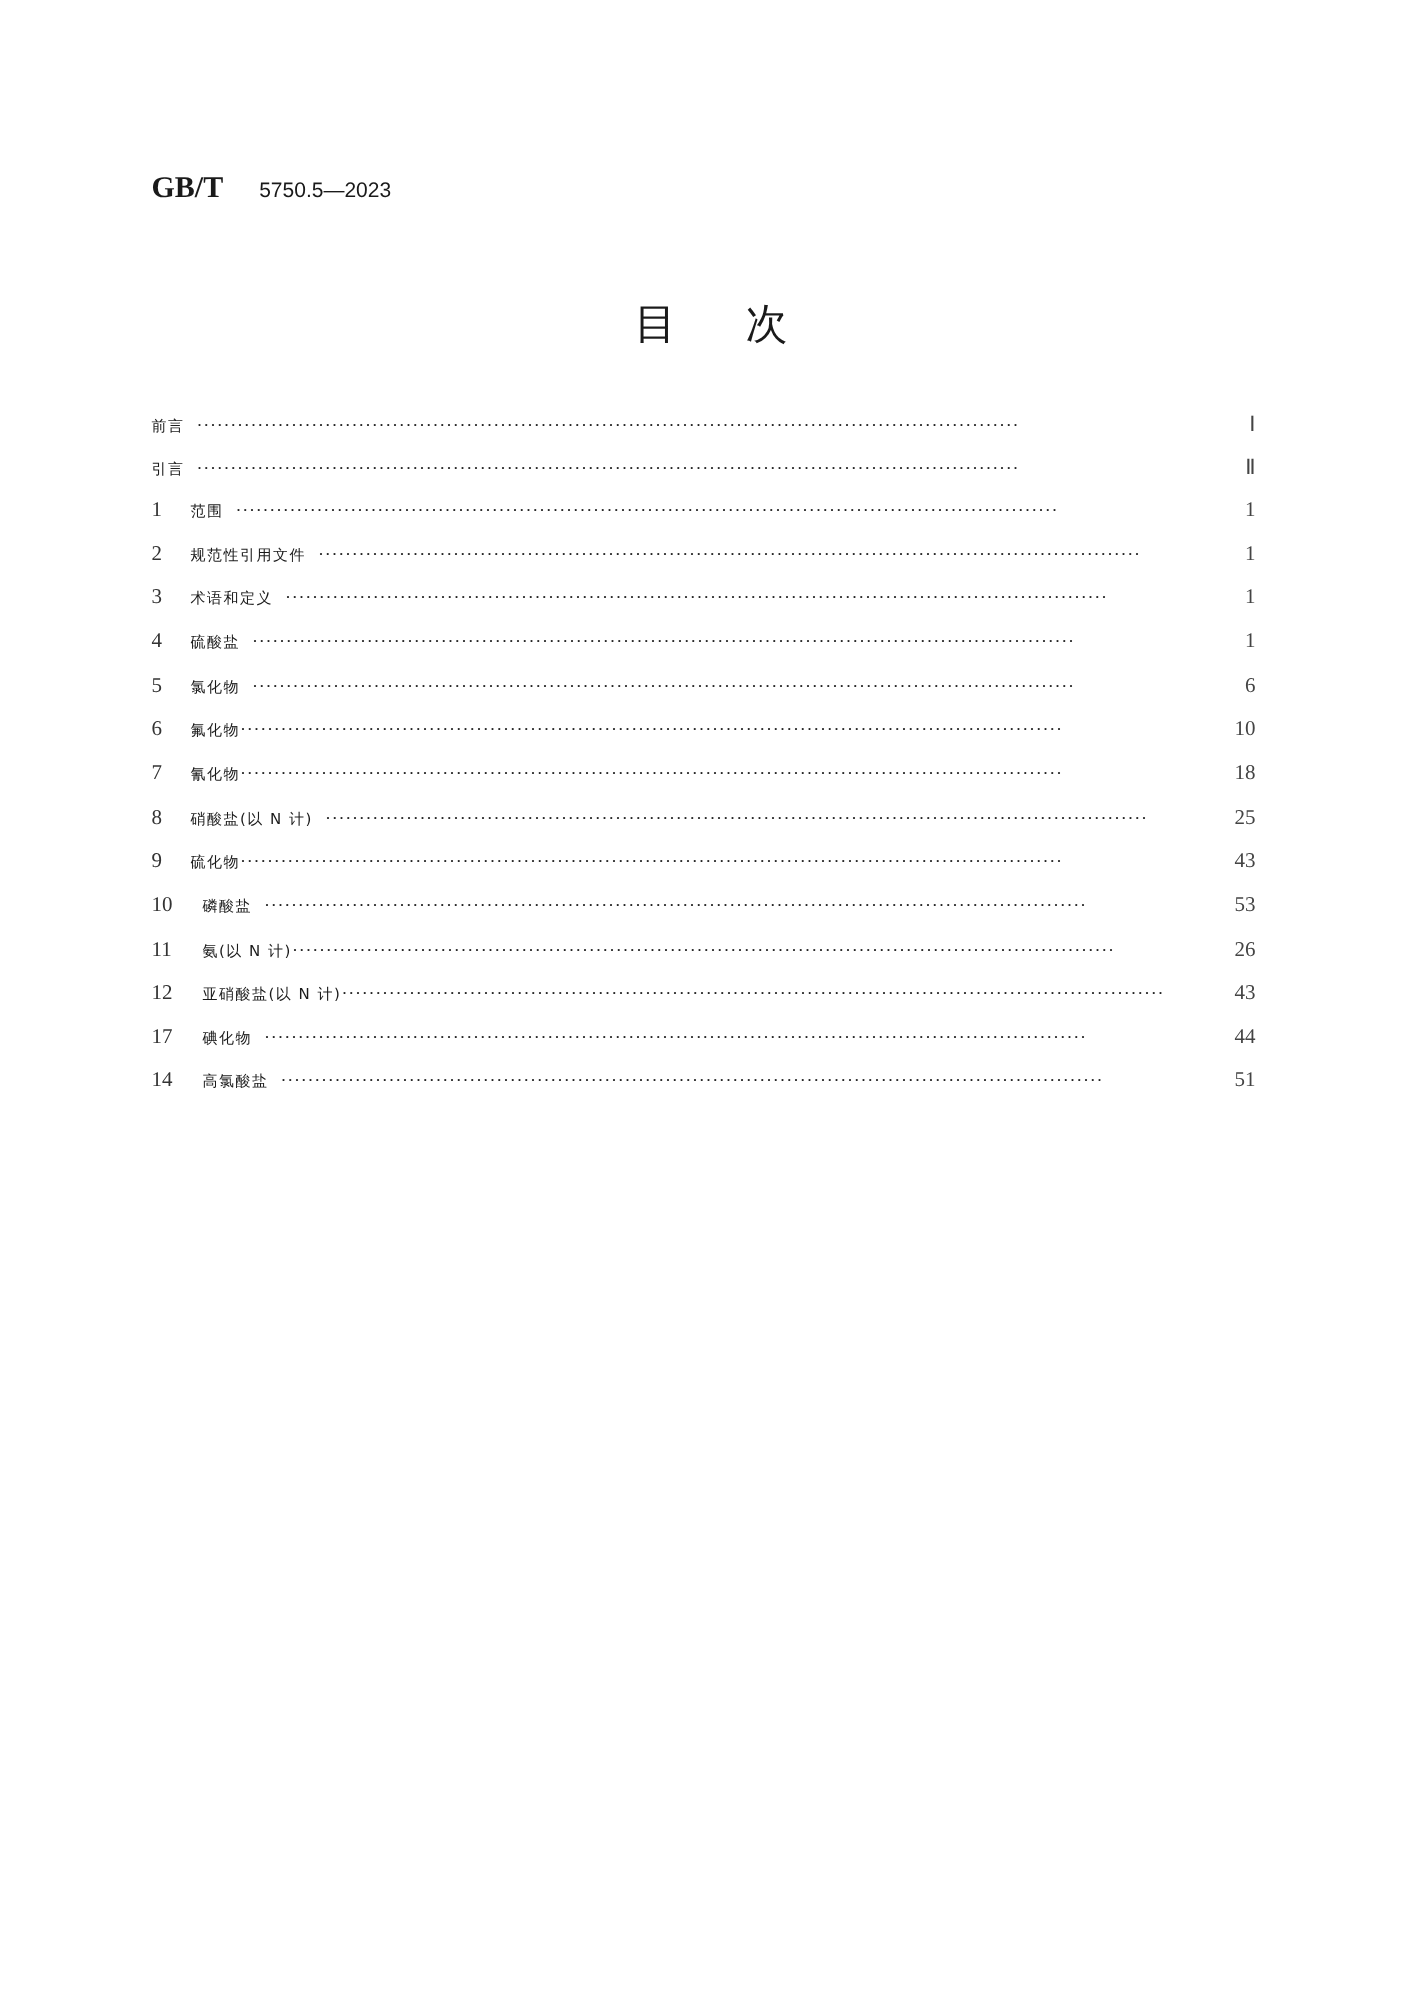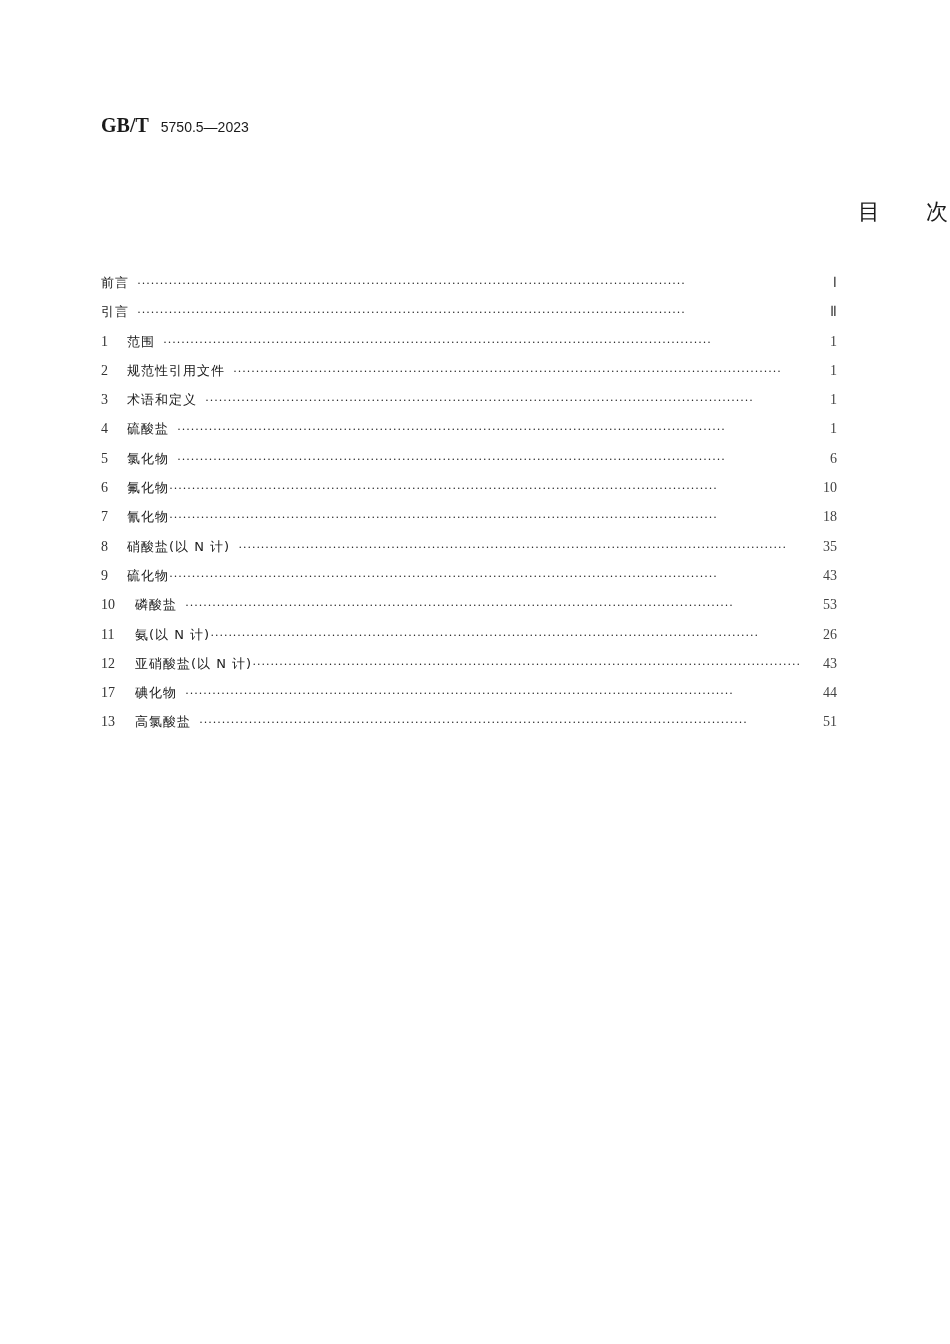--- a/index.html
+++ b/index.html
@@ -1,28 +1,28 @@
 <!DOCTYPE html>
 <html><head>
 <meta charset="utf-8">
 <style>
   html, body { margin: 0; padding: 0; background: #ffffff; }
   body { width: 950px; height: 1344px; position: relative; overflow: hidden;
          font-family: "DejaVu Serif", "Liberation Serif", serif; color: #1a1a1a; }
   .std-code { position: absolute; left: 101px; top: 114px; font-size: 14px; }
   .std-code .prefix { font-family: "Liberation Serif", serif; font-weight: bold; font-size: 20px; }
-  .std-code .num { font-family: "Liberation Sans", sans-serif; font-size: 14px; margin-left: 12px; }
-  .title { position: absolute; left: 0; width: 950px; top: 197px; text-align: right;
-           font-family: "DejaVu Sans", sans-serif; font-size: 22px; letter-spacing: 2px; }
+  .std-code .num { font-family: "Liberation Sans", sans-serif; font-size: 14px; margin-left: 24px; }
+  .title { position: absolute; left: 0; width: 950px; top: 197px; text-align: center;
+           font-family: "DejaVu Sans", sans-serif; font-size: 28px; letter-spacing: 2px; }
   .title .gap { display: inline-block; width: 44px; }
   .toc { position: absolute; left: 101px; top: 274px; width: 736px; }
   .toc-row { display: flex; align-items: baseline; height: 29.3px; font-size: 14px; }
   .toc-num { width: 26px; flex: none; font-family: "Liberation Serif", serif; font-size: 14px; color: #333; }
   .toc-num.wide { width: 34px; }
-  .toc-label { flex: none; letter-spacing: 1px; white-space: nowrap; font-family: "DejaVu Sans", sans-serif; font-size: 13px; }
+  .toc-label { flex: none; letter-spacing: 1px; white-space: nowrap; font-family: "DejaVu Sans", sans-serif; font-size: 10px; }
   .toc-dots { flex: 1; overflow: hidden; white-space: nowrap; margin: 0 6px 0 8px;
               font-family: "Liberation Serif", serif; font-size: 12px; color: #222; letter-spacing: 0.5px; }
   .toc-dots.tight { margin-left: 0; }
   .toc-page { flex: none; text-align: right; min-width: 14px; font-family: "Liberation Serif", serif; font-size: 14px; color: #444; }
 </style>
 </head>
 <body>
 
 <div class="std-code">
   <span class="prefix">GB/T</span><span class="num">5750.5—2023</span>
@@ -82,21 +82,21 @@
   <div class="toc-row">
     <span class="toc-num">7</span>
     <span class="toc-label">氰化物</span>
     <span class="toc-dots tight">··························································································································</span>
     <span class="toc-page">18</span>
   </div>
   <div class="toc-row">
     <span class="toc-num">8</span>
     <span class="toc-label">硝酸盐(以 N 计)</span>
     <span class="toc-dots">··························································································································</span>
-    <span class="toc-page">35</span>
+    <span class="toc-page">25</span>
   </div>
   <div class="toc-row">
     <span class="toc-num">9</span>
     <span class="toc-label">硫化物</span>
     <span class="toc-dots tight">··························································································································</span>
     <span class="toc-page">43</span>
   </div>
   <div class="toc-row">
     <span class="toc-num wide">10</span>
     <span class="toc-label">磷酸盐</span>
@@ -115,18 +115,18 @@
     <span class="toc-dots tight">··························································································································</span>
     <span class="toc-page">43</span>
   </div>
   <div class="toc-row">
     <span class="toc-num wide">17</span>
     <span class="toc-label">碘化物</span>
     <span class="toc-dots">··························································································································</span>
     <span class="toc-page">44</span>
   </div>
   <div class="toc-row">
-    <span class="toc-num wide">13</span>
+    <span class="toc-num wide">14</span>
     <span class="toc-label">高氯酸盐</span>
     <span class="toc-dots">··························································································································</span>
     <span class="toc-page">51</span>
   </div>
 </div>
 
 </body></html>

